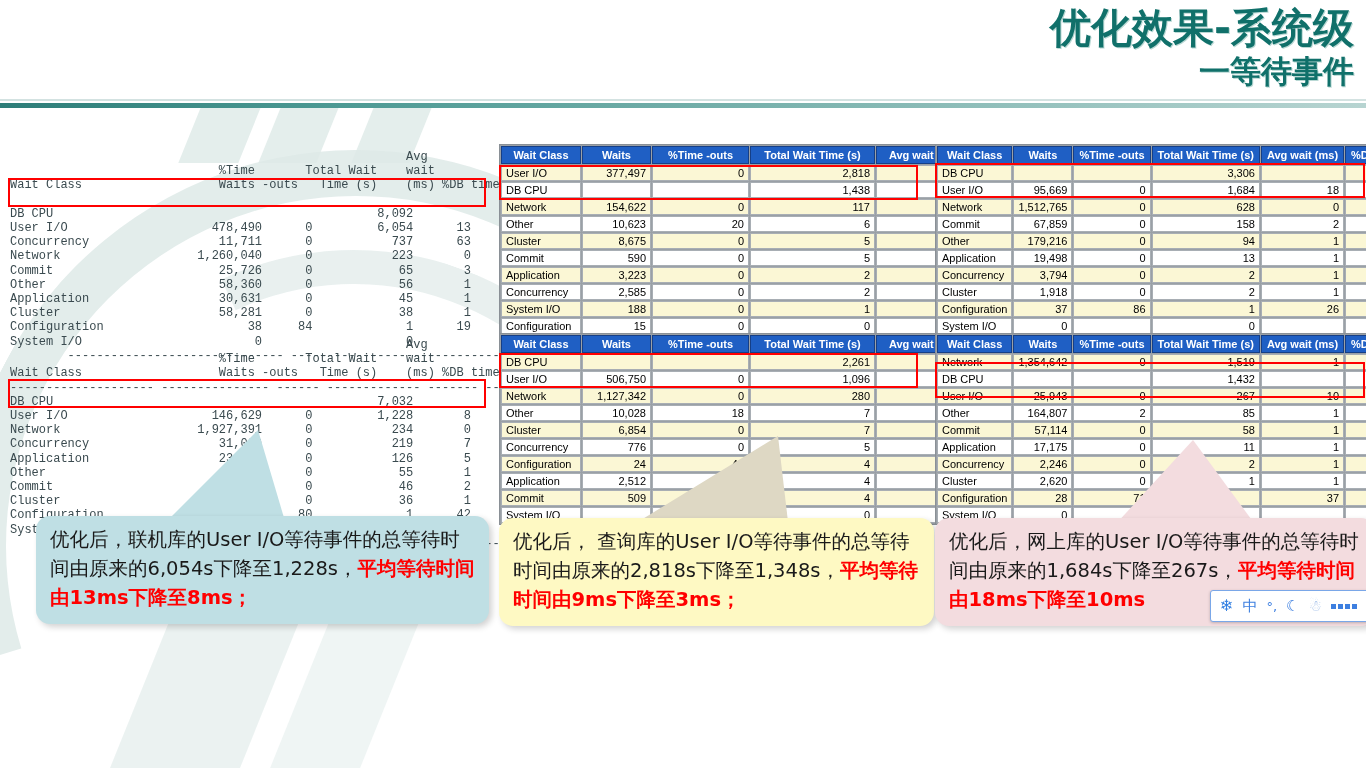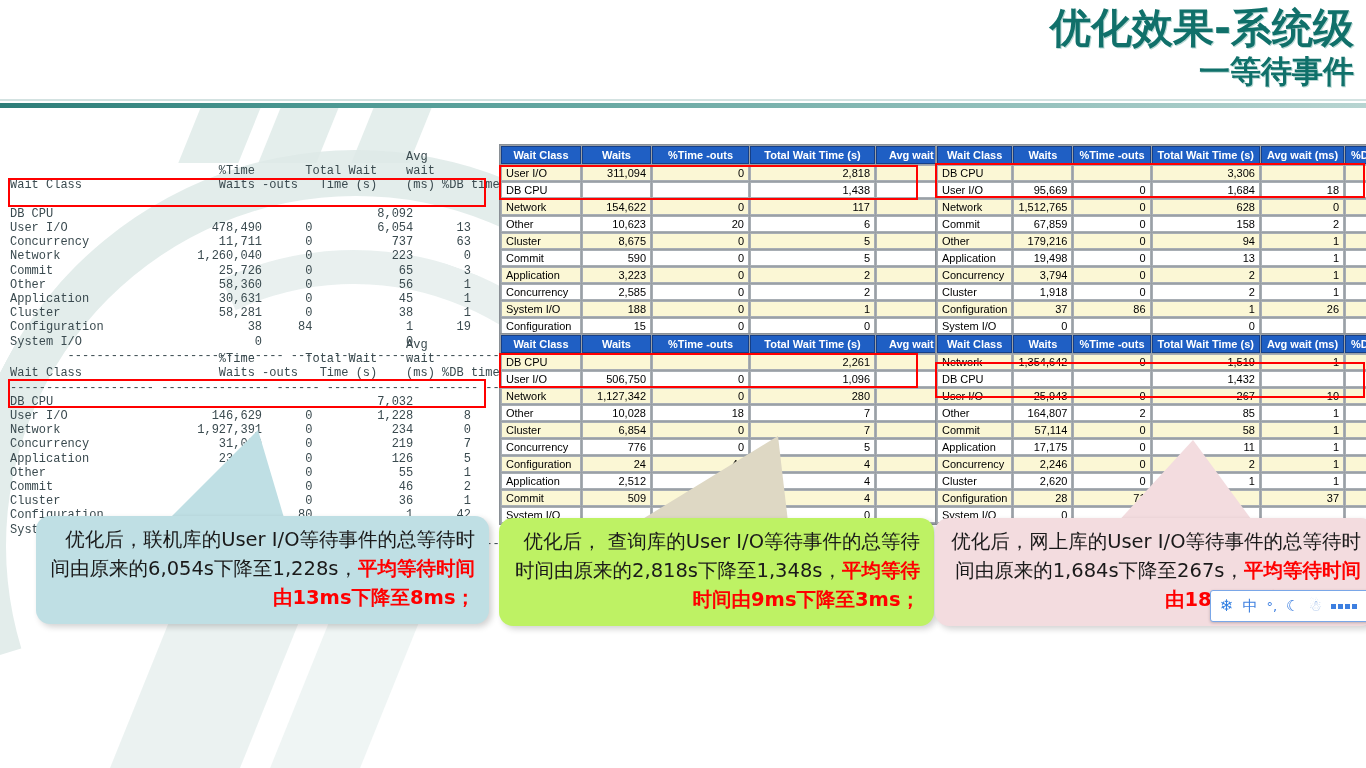--- a/index.html
+++ b/index.html
@@ -100,25 +100,24 @@
   .awr td.lbl{text-align:left;}
   .awr td.num{text-align:right;}
 
   
   .callout{
     position:absolute;z-index:6;border-radius:14px;
     padding:9px 14px 12px 14px;
     font-family:"DejaVu Sans","Liberation Sans",sans-serif;
     font-size:19.5px;line-height:29px;color:#1a1a1a;
     box-shadow:3px 3px 6px rgba(0,0,0,.18);
-    text-align:right;
   }
   .callout .hot{color:#ff0000;font-weight:bold;}
   .c-blue{background:#bfdfe4;}
-  .c-beige{background:#bef264;}
+  .c-beige{background:#fef9c3;}
   .c-pink{background:#f3dcdf;}
 
   .tail{position:absolute;z-index:5;width:0;height:0;}
 
   
   .ime{
     position:absolute;left:1210px;top:590px;width:152px;height:30px;
     background:#ffffff;border:1px solid #7aa7e8;border-radius:3px;
     z-index:9;display:flex;align-items:center;gap:9px;padding:0 9px;
     box-shadow:0 1px 3px rgba(0,0,0,.22);
@@ -198,21 +197,21 @@
           <th style="width: 57px;">Waits</th>
           <th style="width: 85px;">%Time -outs</th>
           <th style="width: 113px;">Total Wait Time (s)</th>
           <th style="width: 85px;">Avg wait (ms)</th>
           <th style="width: 57px;">%DB time</th>
         </tr>
       </thead>
       <tbody>
         <tr class="alt">
           <td class="lbl">User I/O</td>
-          <td class="num">311,094</td>
+          <td class="num">377,497</td>
           <td class="num">0</td>
           <td class="num">2,818</td>
           <td class="num">9</td>
           <td class="num">58.83</td>
         </tr>
         <tr>
           <td class="lbl">DB CPU</td>
           <td class="num"></td>
           <td class="num"></td>
           <td class="num">1,438</td>

